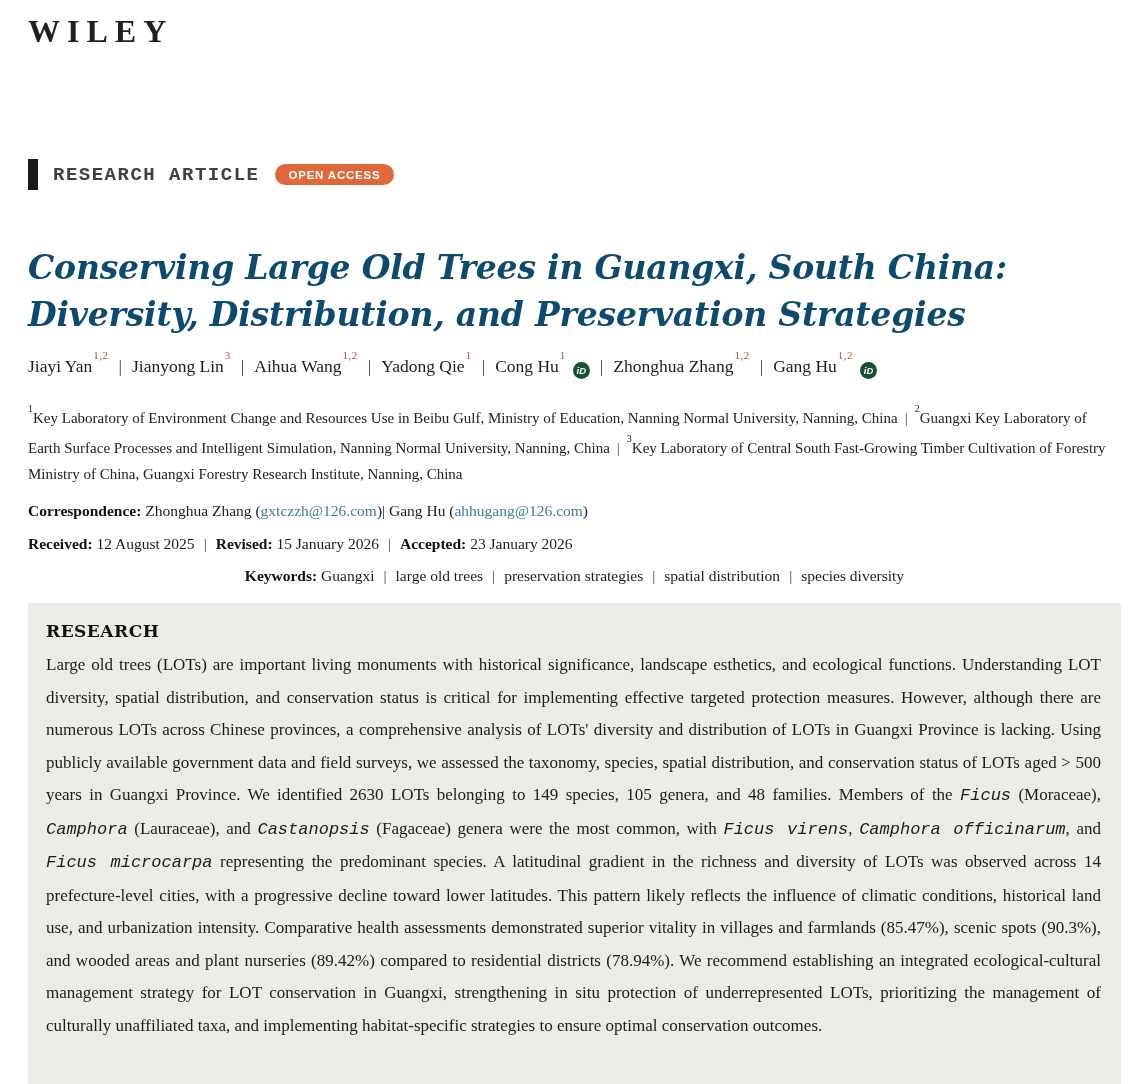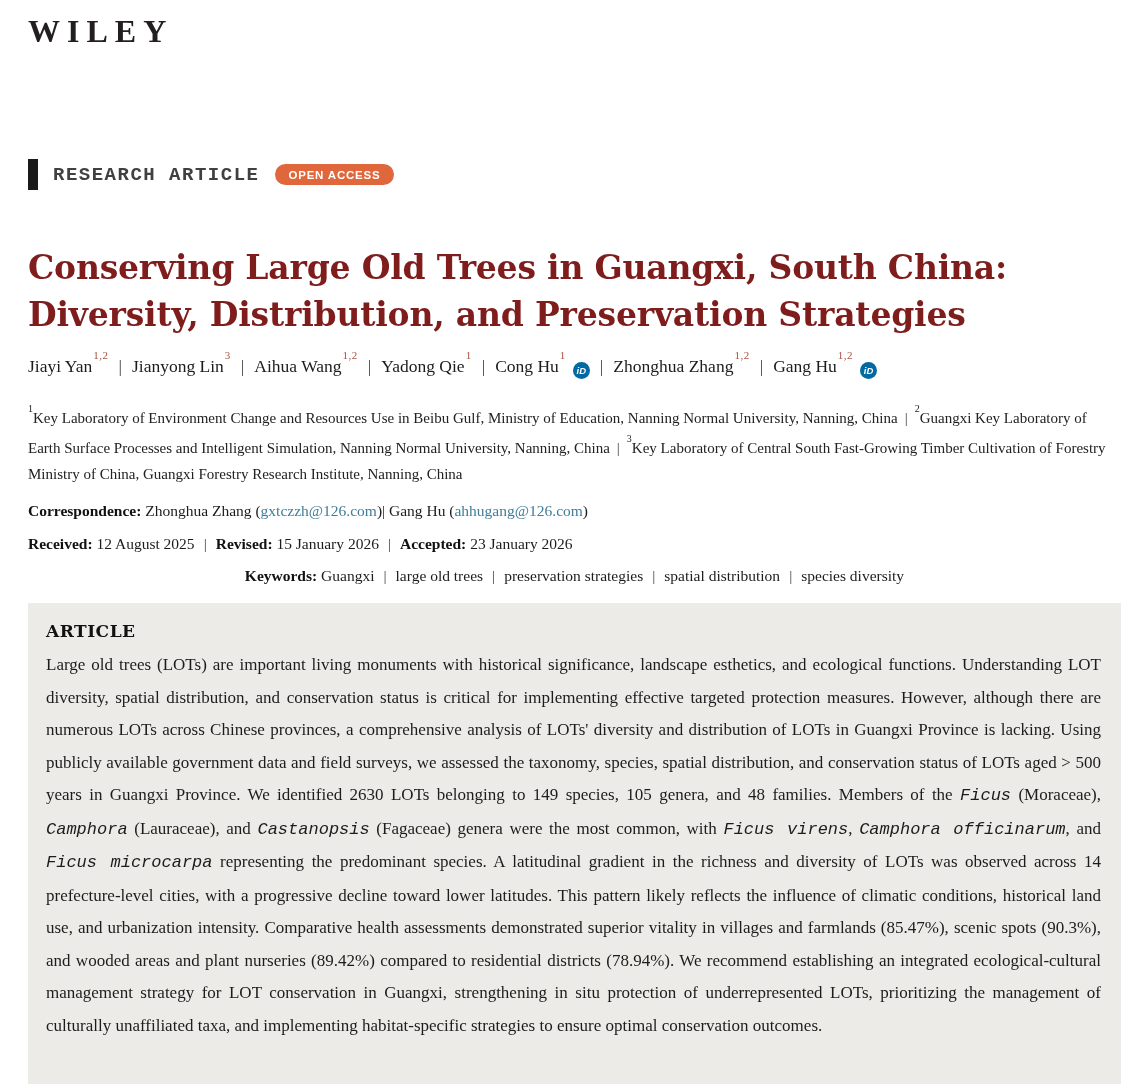--- a/index.html
+++ b/index.html
@@ -29,29 +29,29 @@
   }
   .oa-badge {
     margin-left: 16px; background: #e0673c; color: #ffffff;
     font-family: "Liberation Sans", sans-serif; font-weight: bold;
     font-size: 11.5px; letter-spacing: 0.8px;
     padding: 5px 13px 4px; border-radius: 13px; display: inline-block;
   }
 
   .article-title {
     margin: 54px 0 0 0; font-family: "DejaVu Serif", serif; font-weight: bold;
-    font-size: 33px; line-height: 47px; letter-spacing: -0.2px; color: #7f1d1d;
+    font-size: 33px; line-height: 47px; letter-spacing: -0.2px; color: #0c4a6e; font-style: italic;
   }
 
   .author-row { margin-top: 17px; font-size: 17.5px; color: #1c1c1c; white-space: nowrap; }
   .author-row .sep { margin: 0 10px; color: #444; }
   .auth-sup { font-size: 11px; position: relative; top: -6px; color: #a85240; margin-left: 1px; letter-spacing: 0.5px; }
   .orcid {
     display: inline-block; width: 17px; height: 17px; border-radius: 50%;
-    background: #0369a1; color: #fff; font-family: "Liberation Sans", sans-serif;
+    background: #14532d; color: #fff; font-family: "Liberation Sans", sans-serif;
     font-size: 9.5px; font-weight: bold; font-style: italic; text-align: center;
     line-height: 17px; margin-left: 7px; vertical-align: -2px; cursor: pointer;
   }
 
   .affiliations { margin-top: 22px; font-size: 15px; line-height: 26px; color: #222; }
   .affiliations sup { font-size: 10px; position: relative; top: -5px; }
   .affiliations .sep { margin: 0 7px; color: #444; }
 
   .corr-row { margin-top: 15px; font-size: 15.5px; }
   .corr-row b, .dates-row b, .kw-row b { font-weight: bold; color: #111; }
@@ -101,17 +101,17 @@
   </div>
 
   <div class="dates-row"><b>Received:</b> 12 August 2025<span class="sep">|</span><b>Revised:</b> 15 January 2026<span class="sep">|</span><b>Accepted:</b> 23 January 2026</div>
 
   <div class="kw-row">
     <b>Keywords:</b>
     <span> Guangxi<span class="sep">|</span>large old trees<span class="sep">|</span>preservation strategies<span class="sep">|</span>spatial distribution<span class="sep">|</span>species diversity</span>
   </div>
 
   <div class="abstract-box">
-    <div class="abstract-heading">ARTICLE</div>
+    <div class="abstract-heading">RESEARCH</div>
     <div class="abstract-text">Large old trees (LOTs) are important living monuments with historical significance, landscape esthetics, and ecological functions. Understanding LOT diversity, spatial distribution, and conservation status is critical for implementing effective targeted protection measures. However, although there are numerous LOTs across Chinese provinces, a comprehensive analysis of LOTs' diversity and distribution of LOTs in Guangxi Province is lacking. Using publicly available government data and field surveys, we assessed the taxonomy, species, spatial distribution, and conservation status of LOTs aged &gt; 500 years in Guangxi Province. We identified 2630 LOTs belonging to 149 species, 105 genera, and 48 families. Members of the <i>Ficus</i> (Moraceae), <i>Camphora</i> (Lauraceae), and <i>Castanopsis</i> (Fagaceae) genera were the most common, with <i>Ficus virens</i>, <i>Camphora officinarum</i>, and <i>Ficus microcarpa</i> representing the predominant species. A latitudinal gradient in the richness and diversity of LOTs was observed across 14 prefecture-level cities, with a progressive decline toward lower latitudes. This pattern likely reflects the influence of climatic conditions, historical land use, and urbanization intensity. Comparative health assessments demonstrated superior vitality in villages and farmlands (85.47%), scenic spots (90.3%), and wooded areas and plant nurseries (89.42%) compared to residential districts (78.94%). We recommend establishing an integrated ecological-cultural management strategy for LOT conservation in Guangxi, strengthening in situ protection of underrepresented LOTs, prioritizing the management of culturally unaffiliated taxa, and implementing habitat-specific strategies to ensure optimal conservation outcomes.</div>
   </div>
 
 </div>
 
 </body></html>

